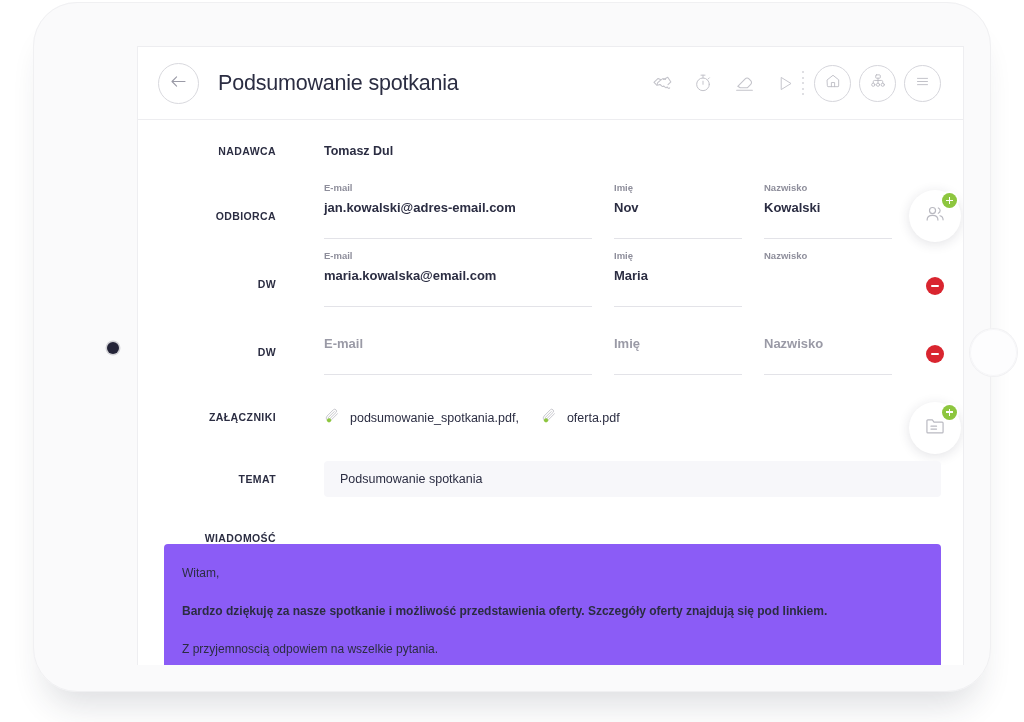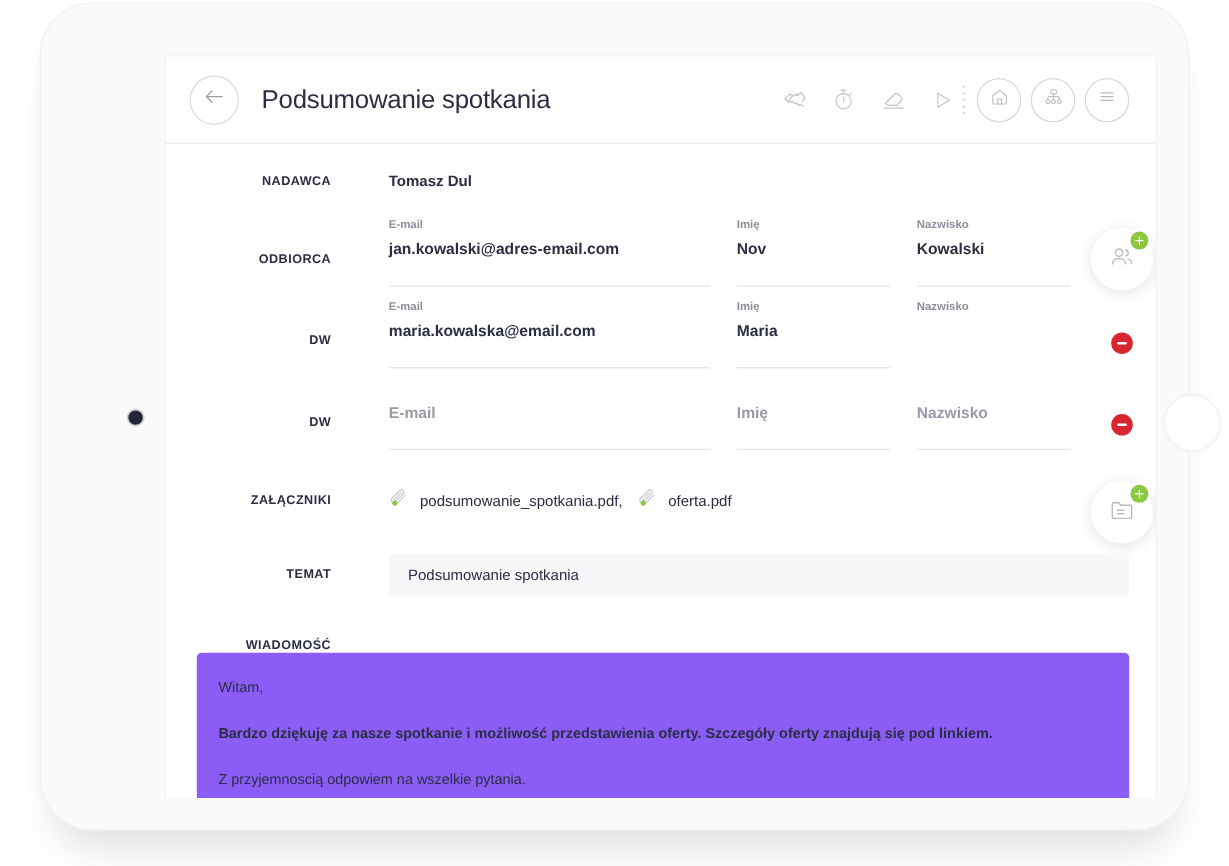--- a/index.html
+++ b/index.html
@@ -239,21 +239,21 @@
     display: flex; align-items: center; justify-content: center;
     cursor: pointer;
     margin-top: 19px;
   }
   .remove-btn::before {
     content: ""; width: 8px; height: 1.8px; background: #fff; border-radius: 1px;
   }
 
   
   .row-att { height: 62px; align-items: center; }
-  .att-list { display: flex; align-items: center; gap: 12px; padding-top: 2px; }
+  .att-list { display: flex; align-items: center; gap: 22px; padding-top: 2px; }
   .att-item { display: flex; align-items: center; gap: 9px; cursor: pointer; }
   .att-name { font-size: 12.5px; color: #2b2d42; }
   .add-file-btn {
     width: 52px; height: 52px;
     border-radius: 50%;
     background: #fff;
     box-shadow: 0 2px 12px rgba(40,42,60,.13);
     display: flex; align-items: center; justify-content: center;
     position: relative;
     cursor: pointer;

